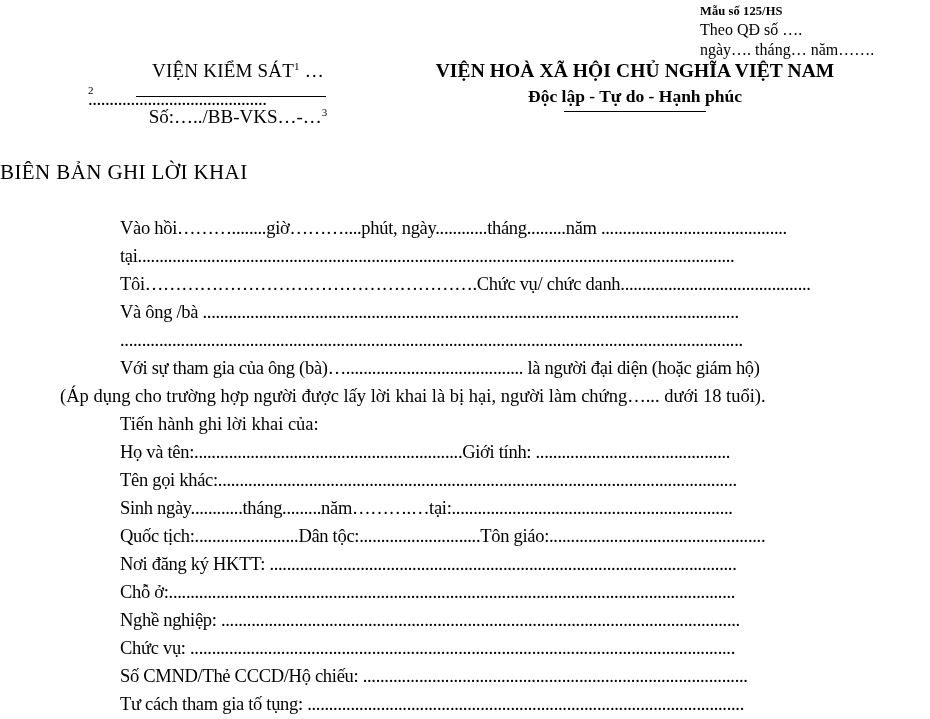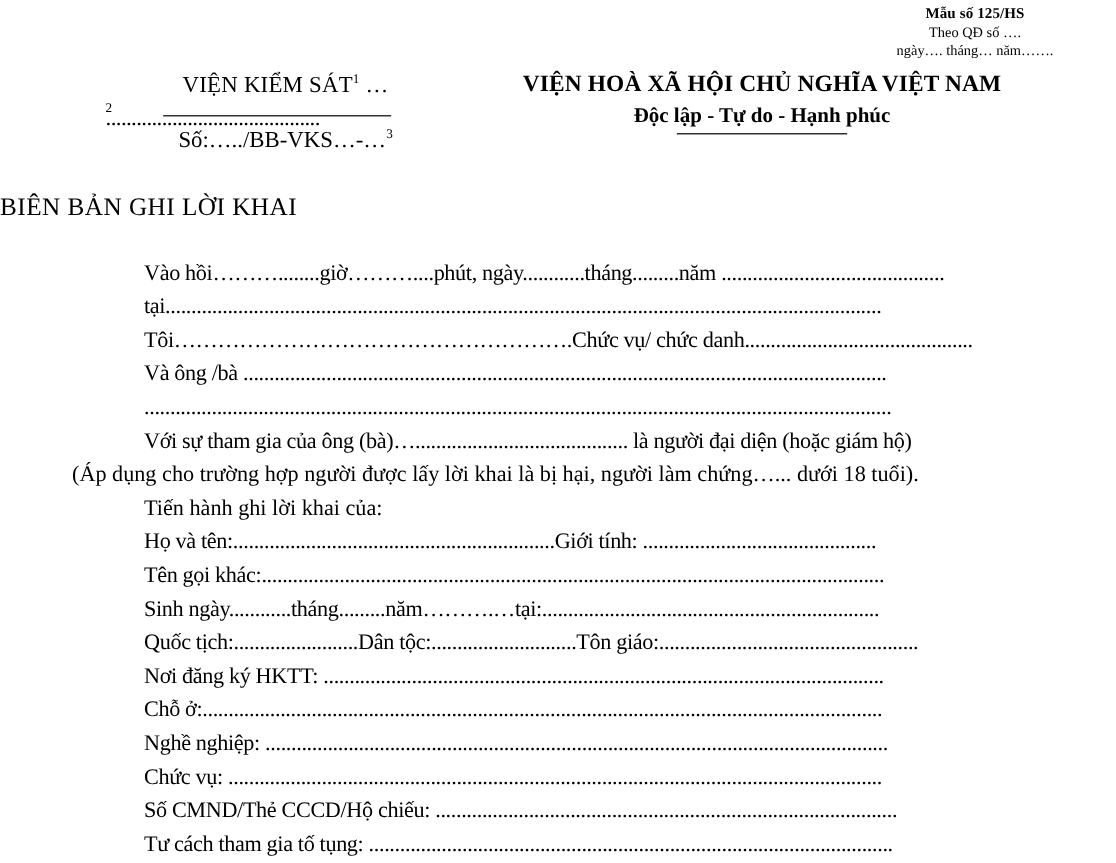--- a/index.html
+++ b/index.html
@@ -15,30 +15,29 @@
     color: #000000;
     position: relative;
   }
 
   
   .form-code {
     position: absolute;
     top: 4px;
     left: 700px;
     width: 225px;
-    text-align: center;
     line-height: 1.25;
   }
   .form-code .code-main {
     font-size: 12.5px;
     font-weight: bold;
     letter-spacing: 0.1px;
   }
   .form-code .code-sub {
-    font-size: 12px;
+    font-size: 16px;
     font-weight: normal;
   }
 
   
   .header {
     position: absolute;
     top: 58px;
     left: 0;
     width: 930px;
     height: 80px;

